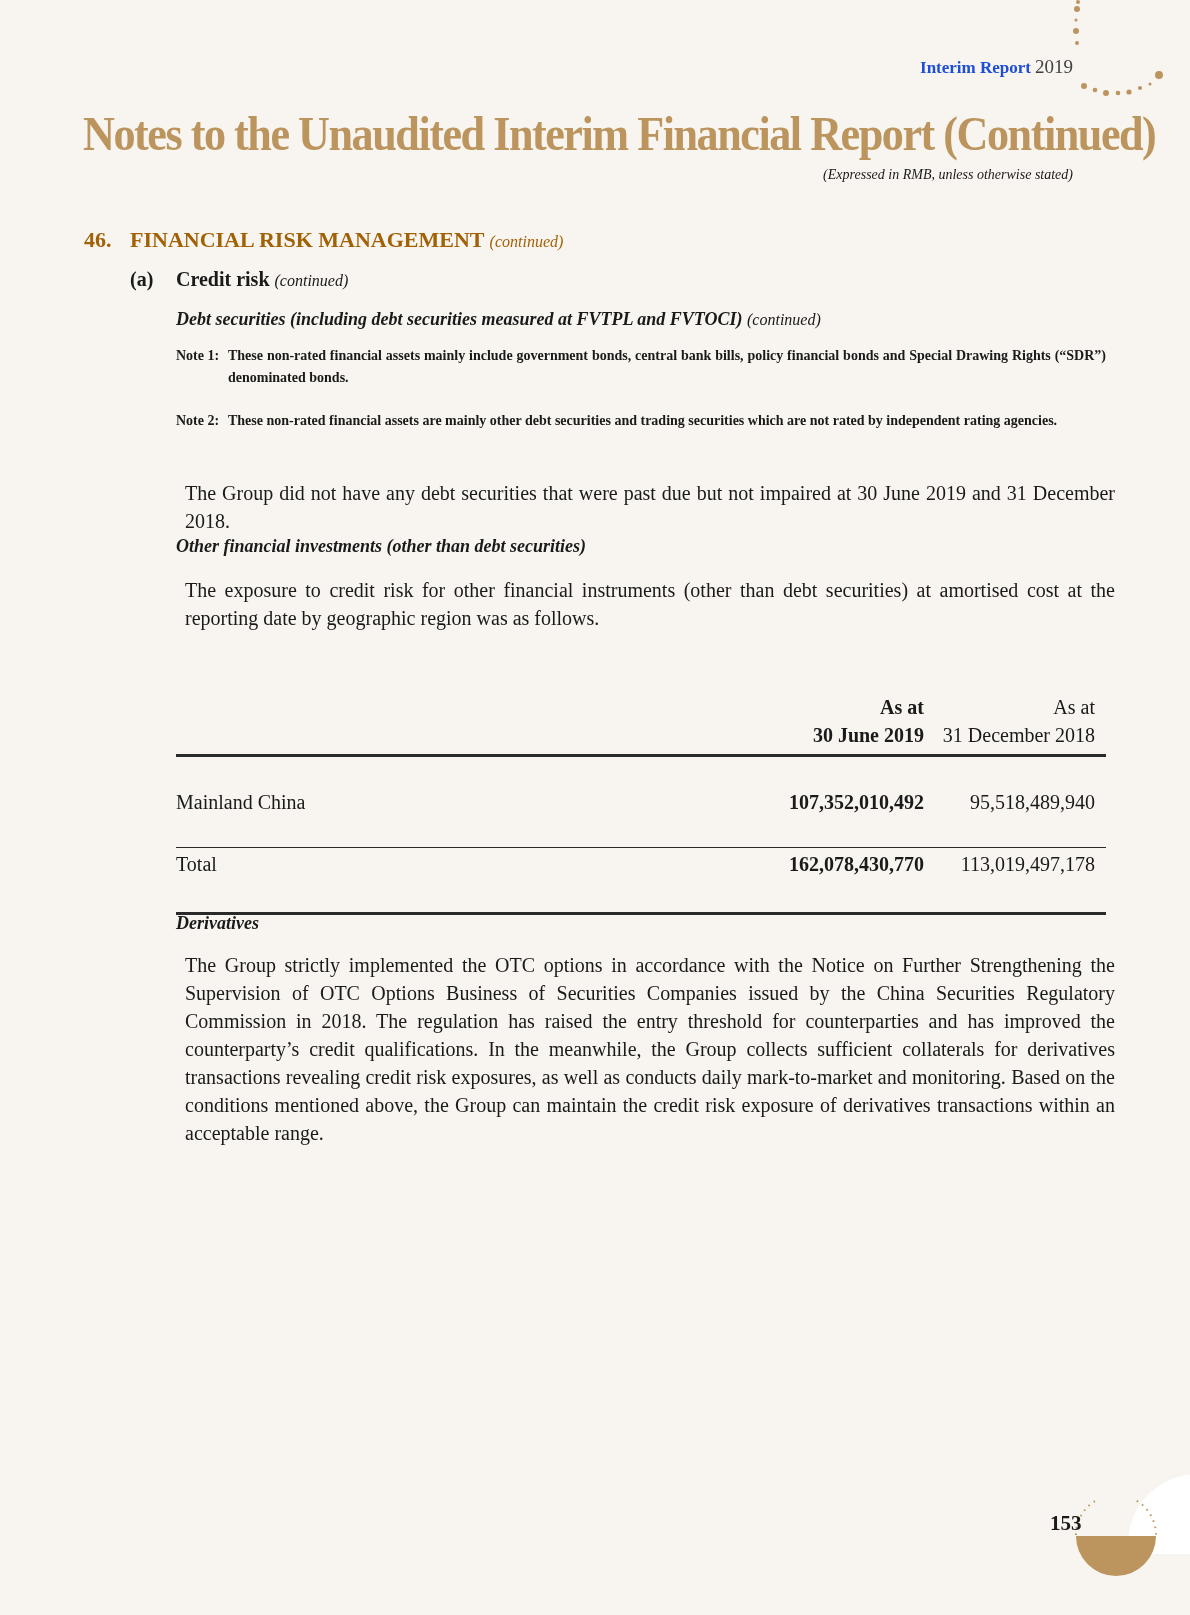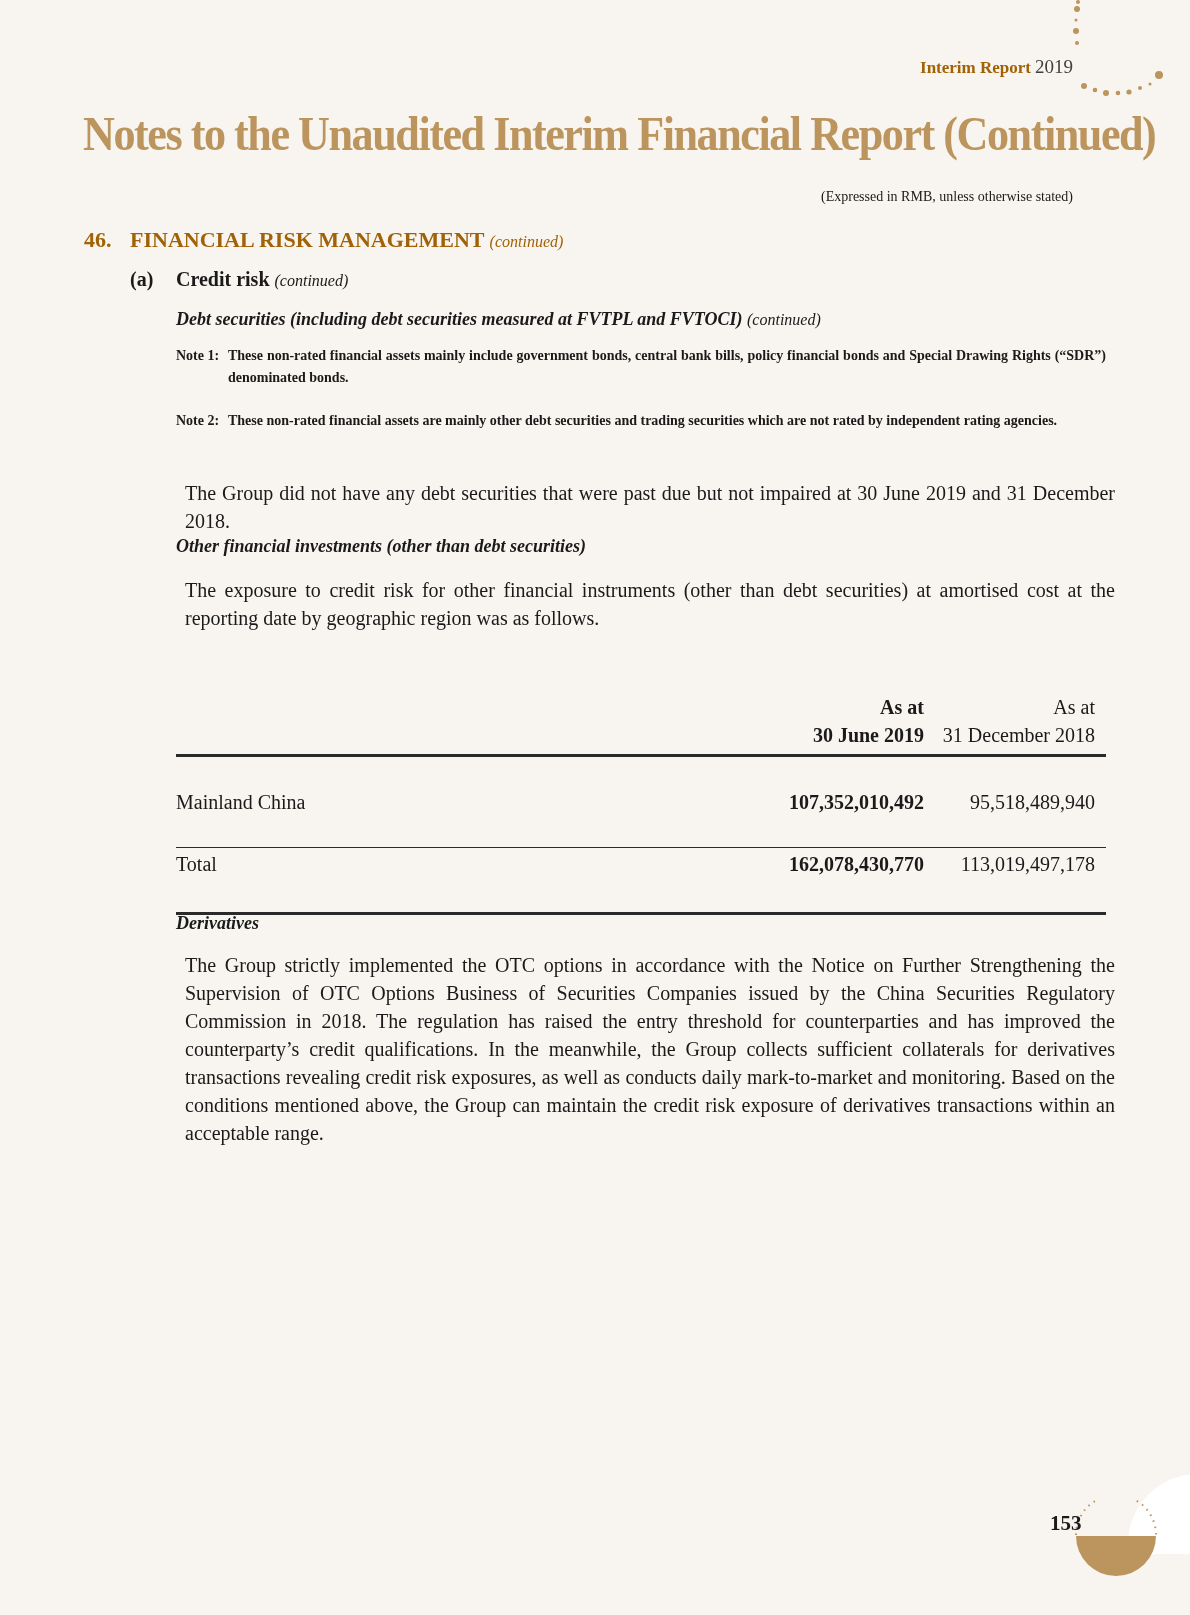--- a/index.html
+++ b/index.html
@@ -5,26 +5,26 @@
   html, body { margin: 0; padding: 0; }
   body {
     width: 1190px; height: 1615px; position: relative; overflow: hidden;
     background: #f8f4ef;
     font-family: "Liberation Serif", "DejaVu Serif", serif;
     color: #1a1a1a;
   }
   .abs { position: absolute; }
 
   .header-right { right: 117px; top: 56px; font-size: 17px; white-space: nowrap; }
-  .header-right .rep { font-weight: bold; color: #a16207; }
+  .header-right .rep { font-weight: bold; color: #1d4ed8; }
   .header-right .yr { color: #404040; margin-left: 4px; font-size: 19px; }
 
   .title { left: 83px; top: 106px; font-size: 48px; font-weight: bold; color: #bb955d;
            letter-spacing: -1.6px; transform: scaleX(0.92); transform-origin: left; white-space: nowrap; }
-  .expressed { right: 117px; top: 189px; font-size: 14px; }
+  .expressed { right: 117px; top: 167px; font-size: 14px; font-style: italic; }
 
   .sec { left: 84px; top: 227px; font-size: 22px; font-weight: bold; color: #a16207; white-space: nowrap; }
   .sec .num { display: inline-block; width: 46px; }
   .sec .cont { font-weight: normal; font-style: italic; font-size: 16px; }
 
   .sub { left: 130px; top: 268px; font-size: 20px; font-weight: bold; white-space: nowrap; }
   .sub .lbl { display: inline-block; width: 46px; }
   .sub .cont { font-weight: normal; font-style: italic; font-size: 16px; }
 
   .h-italic { left: 176px; font-size: 18px; font-weight: bold; font-style: italic; white-space: nowrap; }

